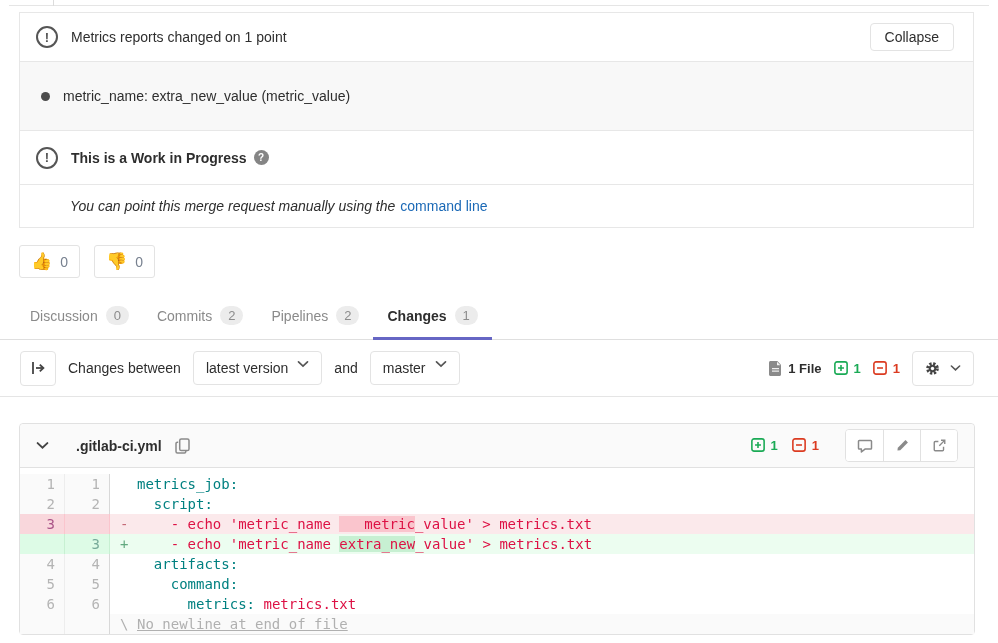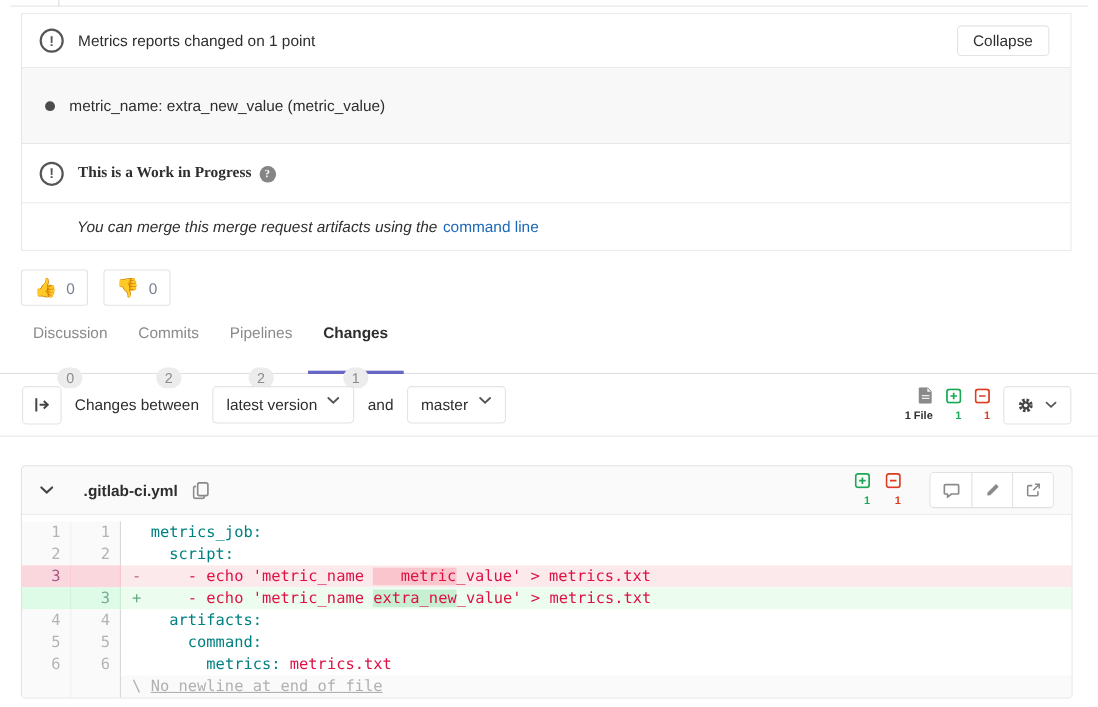--- a/index.html
+++ b/index.html
@@ -17,48 +17,48 @@
   .row-metrics { height:49px; }
   .row-metric-item { height:69px; background:#f8f8f8; padding-left:21px; }
   .row-wip { height:54px; }
   .row-note { height:42px; border-bottom:none; padding-left:50px; }
 
   .alert-icon { flex:0 0 auto; width:22px; height:22px; border:2px solid #555; border-radius:50%;
     display:flex; align-items:center; justify-content:center; font-weight:700; font-size:13px; color:#555; margin-right:13px; }
   .bullet { flex:0 0 auto; width:9px; height:9px; border-radius:50%; background:#4c4c4c; margin-right:13px; }
   .help-icon { display:inline-flex; align-items:center; justify-content:center; width:15px; height:15px;
     border-radius:50%; background:#858585; color:#fff; font-size:10px; font-weight:700; margin-left:7px; cursor:pointer; }
-  .wip-title { font-weight:700; display:flex; align-items:flex-end;font-family:Liberation Serif, serif; }
+  .wip-title { font-weight:700; display:flex; align-items:center; }
   .note-text { font-style:italic; color:#2e2e2e; }
   .note-link { color:#1b69b6; font-style:normal; text-decoration:none; margin-left:5px; cursor:pointer; }
 
   .btn { border:1px solid #e3e3e3; border-radius:4px; background:#fff; color:#2e2e2e; font-size:14px; cursor:pointer; font-family:inherit; }
   .collapse-btn { margin-left:auto; padding:5px 14px; height:28px; line-height:16px; }
 
   
   .awards { margin:17px 0 0 19px; display:flex; gap:14px; }
   .award-btn { display:inline-flex; align-items:center; gap:8px; padding:2px 11px; height:33px;
     border:1px solid #e3e3e3; border-radius:3px; background:#fff; cursor:pointer; }
   .award-emoji { font-size:17px; }
   .award-count { font-size:14px; color:#77808f; }
 
   
   .tabs { display:flex; margin-top:16px; border-bottom:1px solid #dfdfdf; padding-left:16px; height:46px; }
-  .tab { display:flex; align-items:center; gap:24px; padding:0 14px; height:46px; margin-bottom:-1px;
-    color:#8a8a8a; font-size:14px; cursor:pointer; border-bottom:3px solid transparent;flex-direction:column; }
+  .tab { display:flex; align-items:center; gap:8px; padding:0 14px; height:46px; margin-bottom:-1px;
+    color:#8a8a8a; font-size:14px; cursor:pointer; border-bottom:3px solid transparent; }
   .tab.active { color:#2e2e2e; font-weight:700; border-bottom-color:#6666c4; }
   .badge { background:#ececec; color:#8c8c8c; font-size:13px; font-weight:400; padding:1px 8px; border-radius:10px; line-height:17px; }
 
   
   .compare-bar { display:flex; align-items:center; gap:12px; padding:0 24px 0 20px; height:57px; border-bottom:1px solid #e5e5e5; background:#fff; font-size:14px; }
   .icon-btn { width:36px; height:35px; display:flex; align-items:center; justify-content:center; }
   .dropdown { display:inline-flex; align-items:flex-start; gap:9px; padding:8px 12px; border:1px solid #e3e3e3;
     border-radius:4px; font-size:14px; color:#2e2e2e; background:#fff; cursor:pointer; }
   .spacer { flex:1; }
-  .stat { display:flex; align-items:flex-end; gap:6px; font-weight:700; font-size:10px;flex-direction:column; }
+  .stat { display:flex; align-items:flex-start; gap:6px; font-weight:700; font-size:13px; }
   .stat-files { color:#2e2e2e; }
   .stat-add { color:#1aaa55; }
   .stat-del { color:#db3b21; }
   .gear-btn { display:inline-flex; align-items:center; gap:10px; padding:9px 12px; border:1px solid #e3e3e3; border-radius:4px; background:#fff; cursor:pointer; }
 
   
   .file-box { margin:26px 23px 0 19px; border:1px solid #e1e1e1; border-radius:4px; background:#fff; }
   .file-header { display:flex; align-items:center; height:44px; background:#fafafa; border-bottom:1px solid #e1e1e1;
     padding:0 16px 0 14px; border-radius:4px 4px 0 0; font-size:14px; }
   .file-caret { display:flex; cursor:pointer; padding:2px; }
@@ -116,21 +116,21 @@
 
     <div class="mrw-row row-wip">
       <span class="alert-icon">!</span>
       <span class="wip-title">
         <span>This is a Work in Progress</span>
         <span class="help-icon">?</span>
       </span>
     </div>
 
     <div class="mrw-row row-note">
-      <span class="note-text">You can merge this merge request artifacts using the</span>
+      <span class="note-text">You can point this merge request manually using the</span>
       <a class="note-link">command line</a>
     </div>
 
   </div>
 
   <div class="awards">
     <button class="award-btn">
       <span class="award-emoji">👍</span>
       <span class="award-count">0</span>
     </button>

